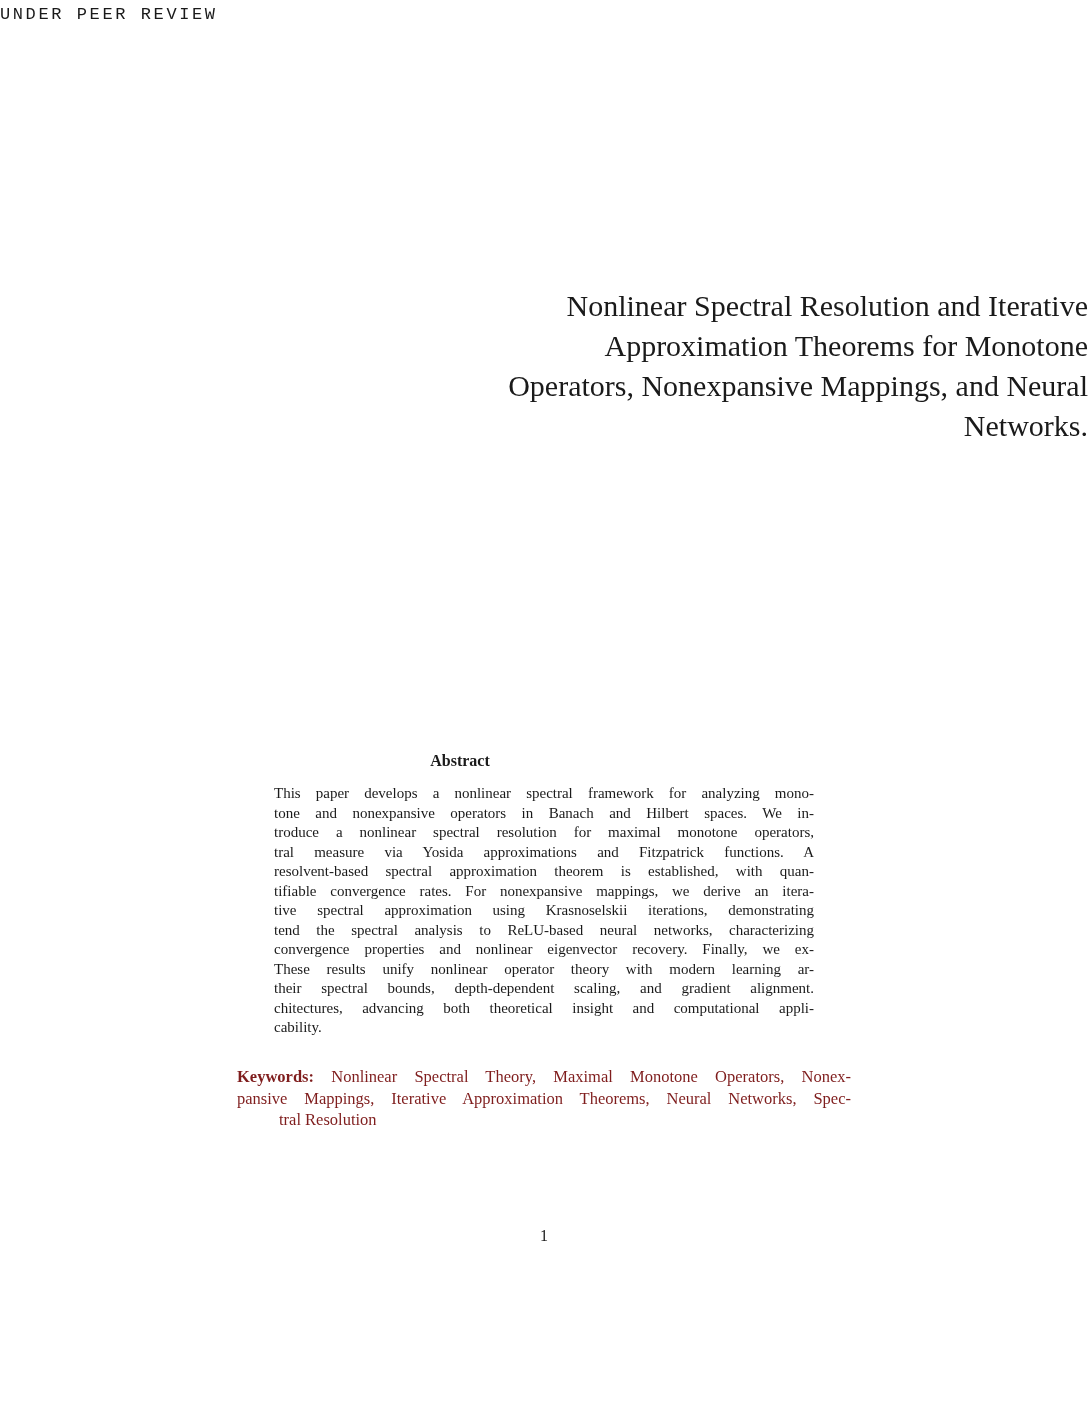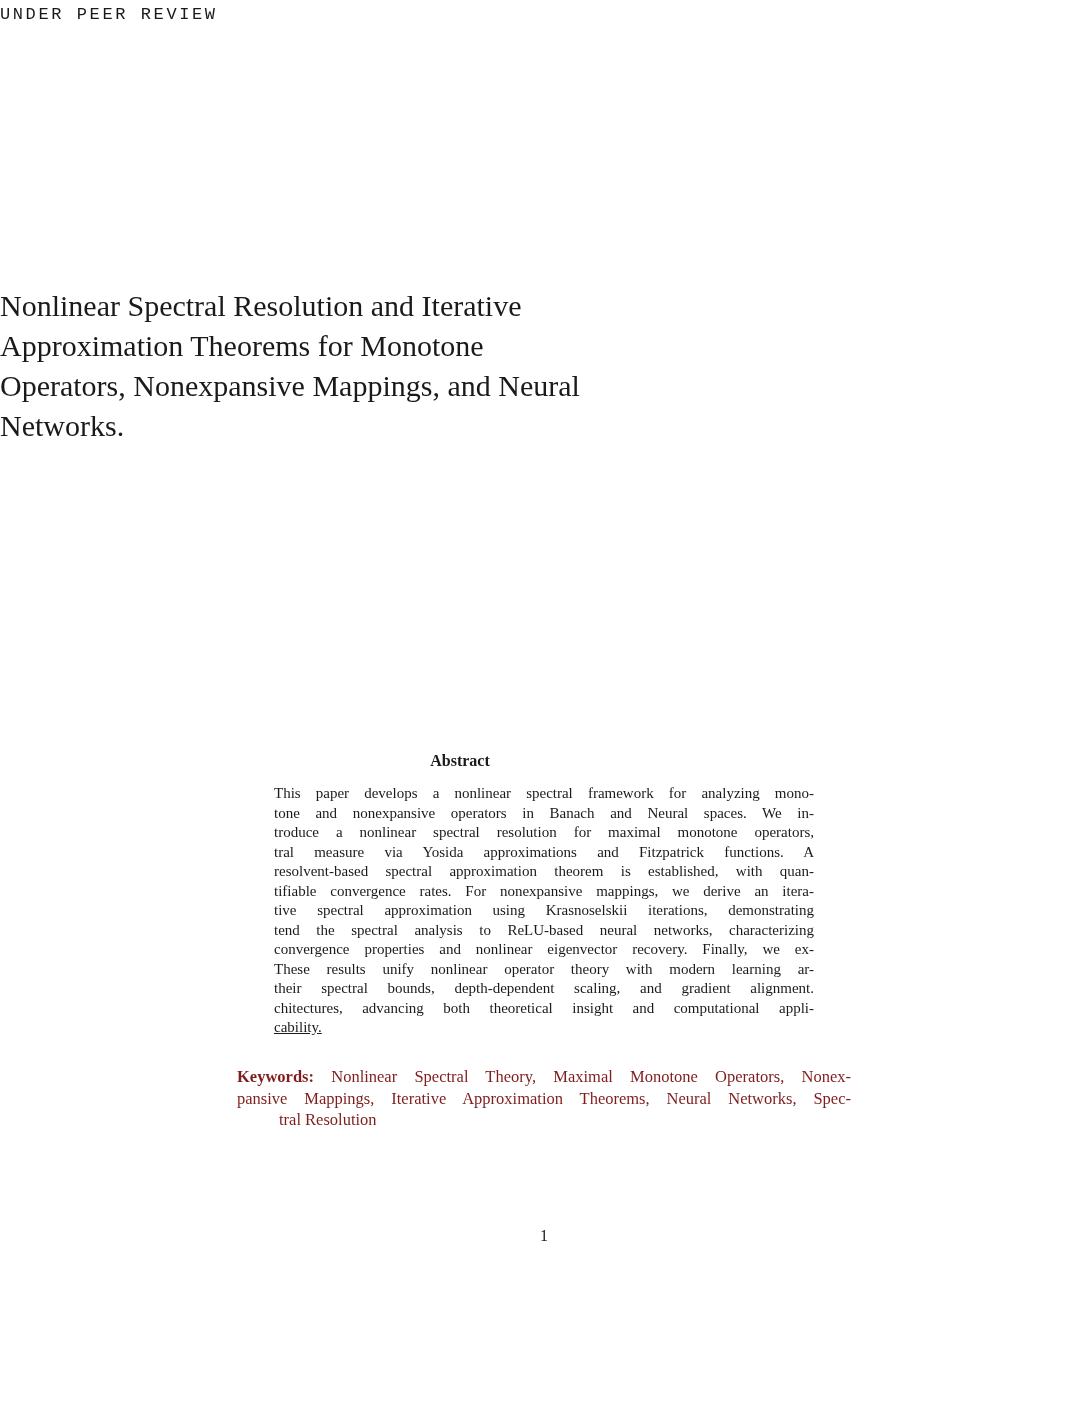--- a/index.html
+++ b/index.html
@@ -21,21 +21,21 @@
     font-weight: 400;
     letter-spacing: 2.6px;
     color: #1a1a1a;
     white-space: nowrap;
   }
   .paper-title {
     position: absolute;
     top: 286px;
     left: 0;
     width: 1088px;
-    text-align: left;
+    text-align: right;
     font-size: 30px;
     line-height: 40px;
     font-weight: 400;
     color: #1a1a1a;
   }
   .abstract-heading {
     position: absolute;
     top: 752px;
     left: 0;
     width: 920px;
@@ -51,21 +51,21 @@
     width: 540px;
     font-size: 15px;
     line-height: 19.5px;
     color: #1a1a1a;
   }
   .abs-line {
     text-align: justify;
     text-align-last: justify;
     white-space: normal;
   }
-  .abs-line:last-child { text-align-last: left; text-decoration: underline; }
+  .abs-line:last-child { text-align-last: left; }
   .keywords-block {
     position: absolute;
     top: 1066px;
     left: 237px;
     width: 614px;
     font-size: 16.5px;
     line-height: 21.5px;
     color: #7f1d1d;
   }
   .kw-line {
@@ -93,21 +93,21 @@
   <div class="title-line">Nonlinear Spectral Resolution and Iterative</div>
   <div class="title-line">Approximation Theorems for Monotone</div>
   <div class="title-line">Operators, Nonexpansive Mappings, and Neural</div>
   <div class="title-line">Networks.</div>
 </div>
 
 <div class="abstract-heading">Abstract</div>
 
 <div class="abstract-body">
   <div class="abs-line">This paper develops a nonlinear spectral framework for analyzing mono-</div>
-  <div class="abs-line">tone and nonexpansive operators in Banach and Neural spaces. We in-</div>
+  <div class="abs-line">tone and nonexpansive operators in Banach and Hilbert spaces. We in-</div>
   <div class="abs-line">troduce a nonlinear spectral resolution for maximal monotone operators,</div>
   <div class="abs-line">tral measure via Yosida approximations and Fitzpatrick functions. A</div>
   <div class="abs-line">resolvent-based spectral approximation theorem is established, with quan-</div>
   <div class="abs-line">tifiable convergence rates. For nonexpansive mappings, we derive an itera-</div>
   <div class="abs-line">tive spectral approximation using Krasnoselskii iterations, demonstrating</div>
   <div class="abs-line">tend the spectral analysis to ReLU-based neural networks, characterizing</div>
   <div class="abs-line">convergence properties and nonlinear eigenvector recovery. Finally, we ex-</div>
   <div class="abs-line">These results unify nonlinear operator theory with modern learning ar-</div>
   <div class="abs-line">their spectral bounds, depth-dependent scaling, and gradient alignment.</div>
   <div class="abs-line">chitectures, advancing both theoretical insight and computational appli-</div>

